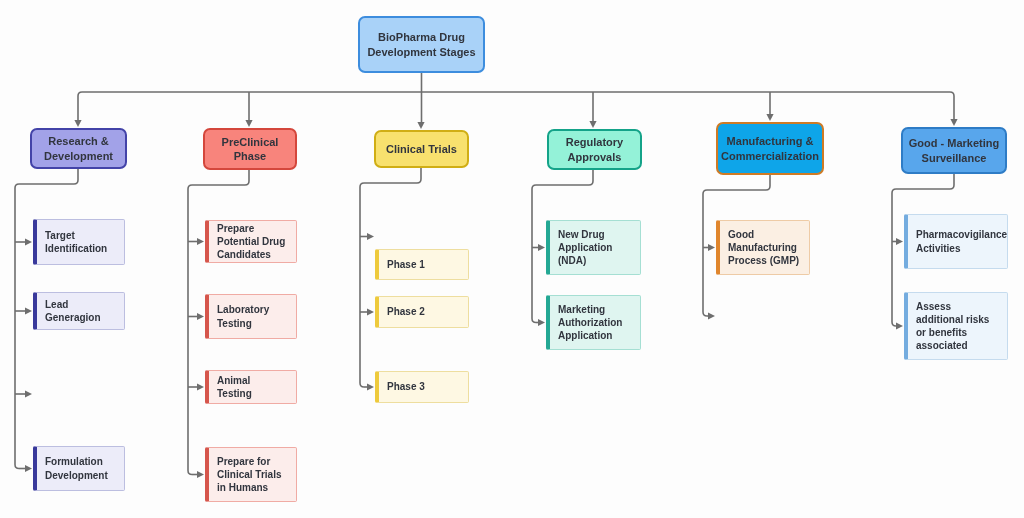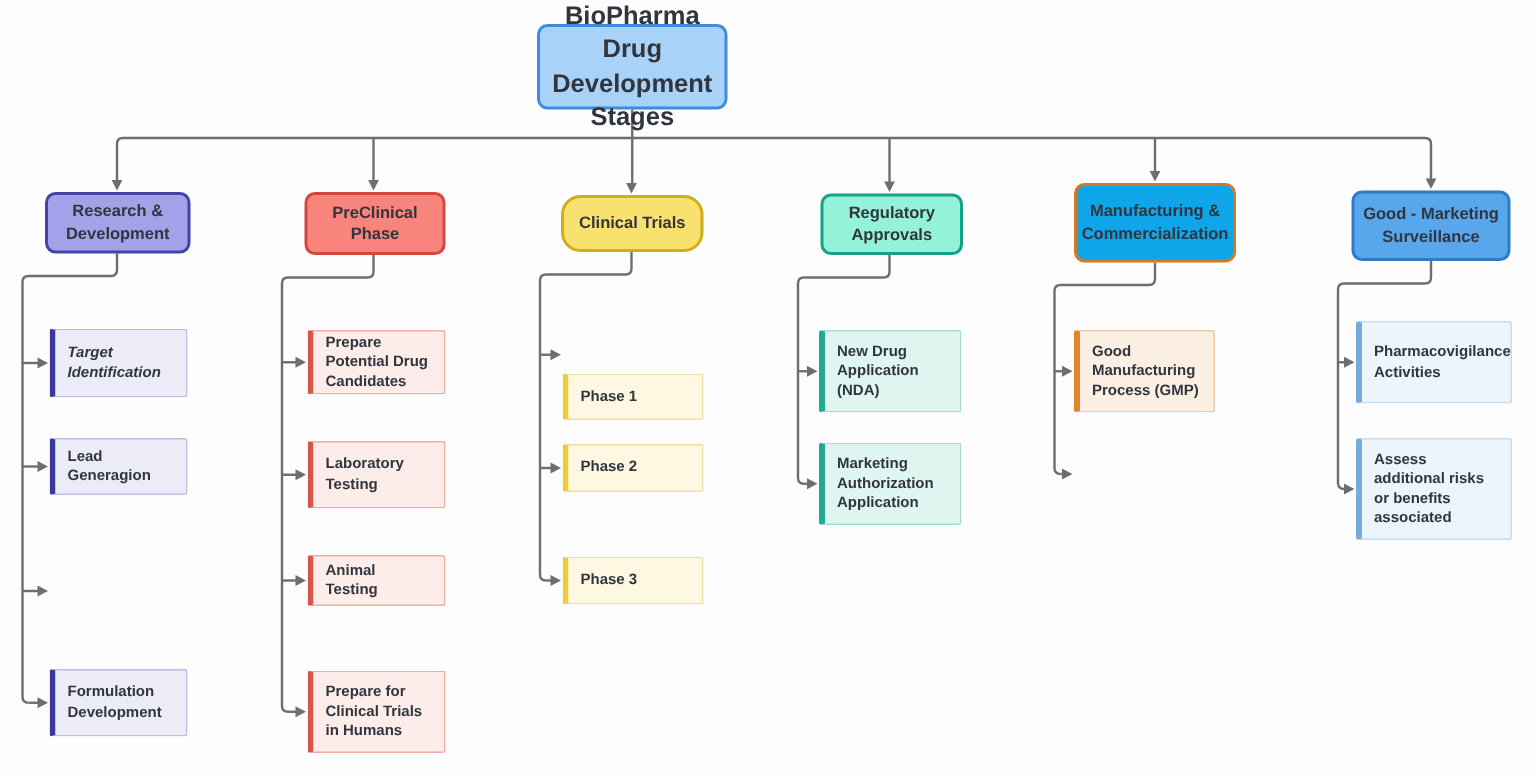--- a/index.html
+++ b/index.html
@@ -25,21 +25,21 @@
     box-sizing:border-box;
     display:flex;
     align-items:center;
     justify-content:center;
     color:#31353e;
     font-weight:bold;
   }
   .root{
     border:2px solid;
     border-radius:7px;
-    font-size:17px;
+    font-size:11px;
     line-height:1.3;
     text-align:center;
     padding:2px 6px;
   }
   .stage{
     border:2px solid;
     border-radius:7px;
     font-size:11px;
     line-height:1.3;
     text-align:center;
@@ -108,29 +108,29 @@
       <path d="M 707 316 L 710 316" fill="none" stroke="#6e6e6e" stroke-width="1.6"></path>
       <polygon points="708,312.4 708,319.6 715,316" fill="#6e6e6e"></polygon>
       <path d="M 954 174 L 954 185 Q 954 189 950 189 L 896 189 Q 892 189 892 193 L 892 322 Q 892 326 896 326" fill="none" stroke="#6e6e6e" stroke-width="1.6"></path>
       <path d="M 892 241.5 L 898 241.5" fill="none" stroke="#6e6e6e" stroke-width="1.6"></path>
       <polygon points="896,237.9 896,245.1 903,241.5" fill="#6e6e6e"></polygon>
       <path d="M 896 326 L 898 326" fill="none" stroke="#6e6e6e" stroke-width="1.6"></path>
       <polygon points="896,322.4 896,329.6 903,326" fill="#6e6e6e"></polygon>
     </svg>
 <div class="node root" style="left: 358px; top: 16px; width: 127px; height: 57px; background: rgb(169, 210, 248); border-color: rgb(61, 141, 222); color: rgb(49, 53, 62);">BioPharma Drug Development Stages</div>
     <div class="node stage" style="left: 30px; top: 128px; width: 97px; height: 41px; background: rgb(162, 162, 232); border-color: rgb(67, 67, 168); color: rgb(49, 53, 62);">Research &amp; Development</div>
-    <div class="node substep" style="left: 33px; top: 219px; width: 92px; height: 46px; background: rgb(236, 236, 249); border-color: rgb(188, 190, 224) rgb(188, 190, 224) rgb(188, 190, 224) rgb(57, 57, 155); color: rgb(49, 53, 62); font-style: italic;">Target Identification</div>
+    <div class="node substep" style="left: 33px; top: 219px; width: 92px; height: 46px; background: rgb(236, 236, 249); border-color: rgb(188, 190, 224) rgb(188, 190, 224) rgb(188, 190, 224) rgb(57, 57, 155); color: rgb(49, 53, 62);">Target Identification</div>
     <div class="node substep" style="left: 33px; top: 292px; width: 92px; height: 38px; background: rgb(236, 236, 249); border-color: rgb(188, 190, 224) rgb(188, 190, 224) rgb(188, 190, 224) rgb(57, 57, 155); color: rgb(49, 53, 62);">Lead Generagion</div>
     <div class="node substep" style="left: 33px; top: 446px; width: 92px; height: 45px; background: rgb(236, 236, 249); border-color: rgb(188, 190, 224) rgb(188, 190, 224) rgb(188, 190, 224) rgb(57, 57, 155); color: rgb(49, 53, 62);">Formulation Development</div>
     <div class="node stage" style="left: 203px; top: 128px; width: 94px; height: 42px; background: rgb(248, 132, 124); border-color: rgb(212, 71, 60); color: rgb(49, 53, 62);">PreClinical Phase</div>
     <div class="node substep" style="left: 205px; top: 220px; width: 92px; height: 43px; background: rgb(252, 237, 235); border-color: rgb(240, 171, 164) rgb(240, 171, 164) rgb(240, 171, 164) rgb(214, 86, 76); color: rgb(49, 53, 62);">Prepare Potential Drug Candidates</div>
     <div class="node substep" style="left: 205px; top: 294px; width: 92px; height: 45px; background: rgb(252, 237, 235); border-color: rgb(240, 171, 164) rgb(240, 171, 164) rgb(240, 171, 164) rgb(214, 86, 76); color: rgb(49, 53, 62);">Laboratory Testing</div>
     <div class="node substep" style="left: 205px; top: 370px; width: 92px; height: 34px; background: rgb(252, 237, 235); border-color: rgb(240, 171, 164) rgb(240, 171, 164) rgb(240, 171, 164) rgb(214, 86, 76); color: rgb(49, 53, 62);">Animal Testing</div>
     <div class="node substep" style="left: 205px; top: 447px; width: 92px; height: 55px; background: rgb(252, 237, 235); border-color: rgb(240, 171, 164) rgb(240, 171, 164) rgb(240, 171, 164) rgb(214, 86, 76); color: rgb(49, 53, 62);">Prepare for Clinical Trials in Humans</div>
-    <div class="node stage" style="left: 374px; top: 130px; width: 95px; height: 38px; background: rgb(248, 225, 110); border-color: rgb(208, 174, 21); color: rgb(49, 53, 62); border-radius: 13px;">Clinical Trials</div>
+    <div class="node stage" style="left: 374px; top: 130px; width: 95px; height: 38px; background: rgb(248, 225, 110); border-color: rgb(208, 174, 21); color: rgb(49, 53, 62);">Clinical Trials</div>
     <div class="node substep" style="left: 375px; top: 223px; width: 94px; height: 31px; background: rgb(254, 248, 227); border-color: rgb(238, 222, 159) rgb(238, 222, 159) rgb(238, 222, 159) rgb(238, 202, 60); color: rgb(49, 53, 62); margin-top: 26px;">Phase 1</div>
     <div class="node substep" style="left: 375px; top: 296px; width: 94px; height: 32px; background: rgb(254, 248, 227); border-color: rgb(238, 222, 159) rgb(238, 222, 159) rgb(238, 222, 159) rgb(238, 202, 60); color: rgb(49, 53, 62);">Phase 2</div>
     <div class="node substep" style="left: 375px; top: 371px; width: 94px; height: 32px; background: rgb(254, 248, 227); border-color: rgb(238, 222, 159) rgb(238, 222, 159) rgb(238, 222, 159) rgb(238, 202, 60); color: rgb(49, 53, 62);">Phase 3</div>
     <div class="node stage" style="left: 547px; top: 129px; width: 95px; height: 41px; background: rgb(148, 242, 216); border-color: rgb(20, 163, 137); color: rgb(49, 53, 62);">Regulatory Approvals</div>
     <div class="node substep" style="left: 546px; top: 220px; width: 95px; height: 55px; background: rgb(223, 245, 240); border-color: rgb(165, 223, 211) rgb(165, 223, 211) rgb(165, 223, 211) rgb(36, 168, 148); color: rgb(49, 53, 62);">New Drug Application (NDA)</div>
     <div class="node substep" style="left: 546px; top: 295px; width: 95px; height: 55px; background: rgb(223, 245, 240); border-color: rgb(165, 223, 211) rgb(165, 223, 211) rgb(165, 223, 211) rgb(36, 168, 148); color: rgb(49, 53, 62);">Marketing Authorization Application</div>
     <div class="node stage" style="left: 716px; top: 122px; width: 108px; height: 53px; background: #0ea5e9; border-color: rgb(207, 123, 37); color: rgb(49, 53, 62);">Manufacturing &amp; Commercialization</div>
     <div class="node substep" style="left: 716px; top: 220px; width: 94px; height: 55px; background: rgb(251, 239, 227); border-color: rgb(238, 203, 166) rgb(238, 203, 166) rgb(238, 203, 166) rgb(224, 134, 45); color: rgb(49, 53, 62);">Good Manufacturing Process (GMP)</div>
     <div class="node stage" style="left: 901px; top: 127px; width: 106px; height: 47px; background: rgb(88, 166, 236); border-color: rgb(46, 124, 198); color: rgb(49, 53, 62);">Good - Marketing Surveillance</div>
     <div class="node substep" style="left: 904px; top: 214px; width: 104px; height: 55px; background: rgb(237, 245, 252); border-color: rgb(197, 219, 238) rgb(197, 219, 238) rgb(197, 219, 238) rgb(116, 172, 223); color: rgb(49, 53, 62);">Pharmacovigilance Activities</div>

